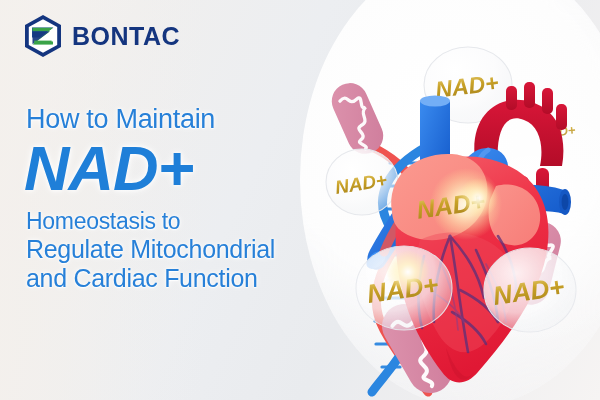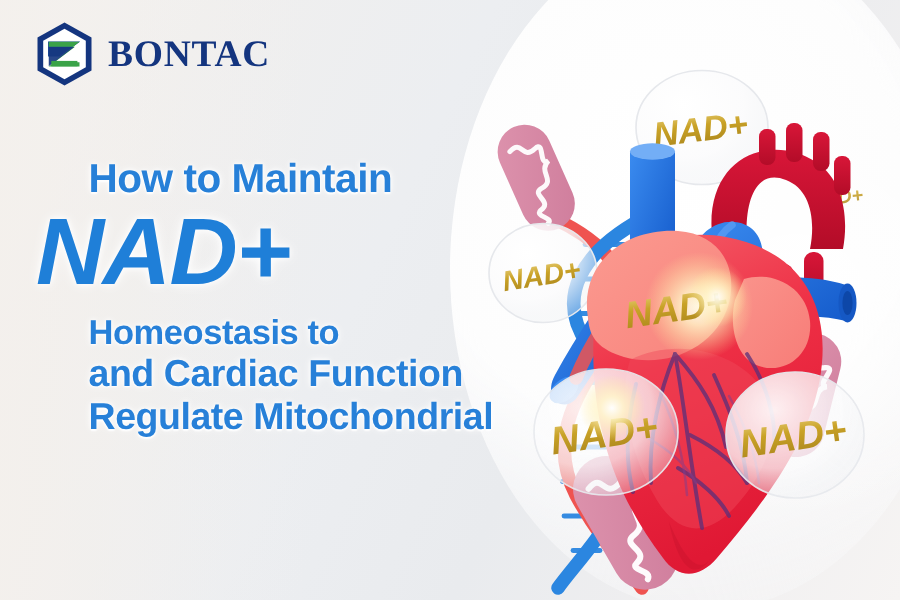--- a/index.html
+++ b/index.html
@@ -39,46 +39,45 @@
     background:linear-gradient(90deg, rgba(244,240,236,0.85) 0%, rgba(244,241,238,0.25) 60%, rgba(255,255,255,0) 100%);
   }
 
   
   .logo {
     position:absolute; left:22px; top:14px;
     display:flex; align-items:center; gap:8px;
   }
   .logo-mark { width:42px; height:44px; display:block; }
   .logo-text {
-    font-family:Liberation Serif, serif;
+    font-family:Liberation Sans, sans-serif;
     font-weight:bold;
     font-size:25px;
     letter-spacing:0.5px;
     color:#14357f;
     line-height:1;
     position:relative;
   }
 
   
   .headline {
     position:absolute;
     left:26px; top:104px;
     width:330px;
   }
   .hl-line {
-    font-weight:bold;
+    font-weight:normal;
     color:#2780d8;
     line-height:1.16;
     letter-spacing:-0.3px;
     text-shadow:
       0 0 3px #ffffff,
       0 0 6px rgba(255,255,255,0.95),
       0 1px 1px rgba(255,255,255,0.9);
     white-space:nowrap;
-    margin-left:33px;
   }
   .hl-1 { font-size:27px; margin-bottom:2px; }
   .hl-big {
     font-size:63px;
     font-style:italic;
     font-weight:bold;
     color:#1f7fd8;
     line-height:1.0;
     letter-spacing:-1px;
     margin:2px 0 8px -2px;
@@ -118,22 +117,22 @@
     </svg>
     <div class="logo-text">
       <span>BONTAC</span>
     </div>
   </div>
 
   <div class="headline">
     <div class="hl-line hl-1">How to Maintain</div>
     <div class="hl-big">NAD+</div>
     <div class="hl-line hl-2">Homeostasis to</div>
+    <div class="hl-line hl-3">Regulate Mitochondrial</div>
     <div class="hl-line hl-4">and Cardiac Function</div>
-    <div class="hl-line hl-3">Regulate Mitochondrial</div>
   </div>
 
   <div class="art">
     <svg viewBox="0 0 300 400" xmlns="http://www.w3.org/2000/svg">
       <defs>
         <linearGradient id="heartBody" x1="0" y1="0" x2="0.3" y2="1">
           <stop offset="0%" stop-color="#f4616b"></stop>
           <stop offset="45%" stop-color="#ee2f45"></stop>
           <stop offset="100%" stop-color="#e01834"></stop>
         </linearGradient>

